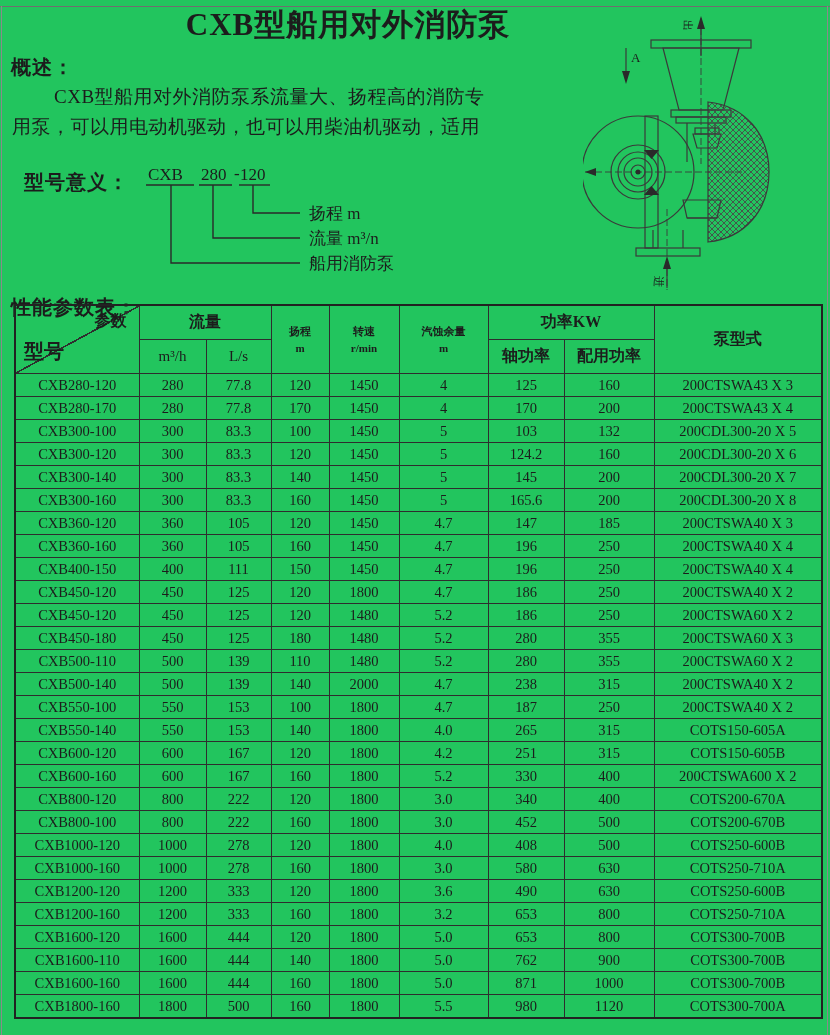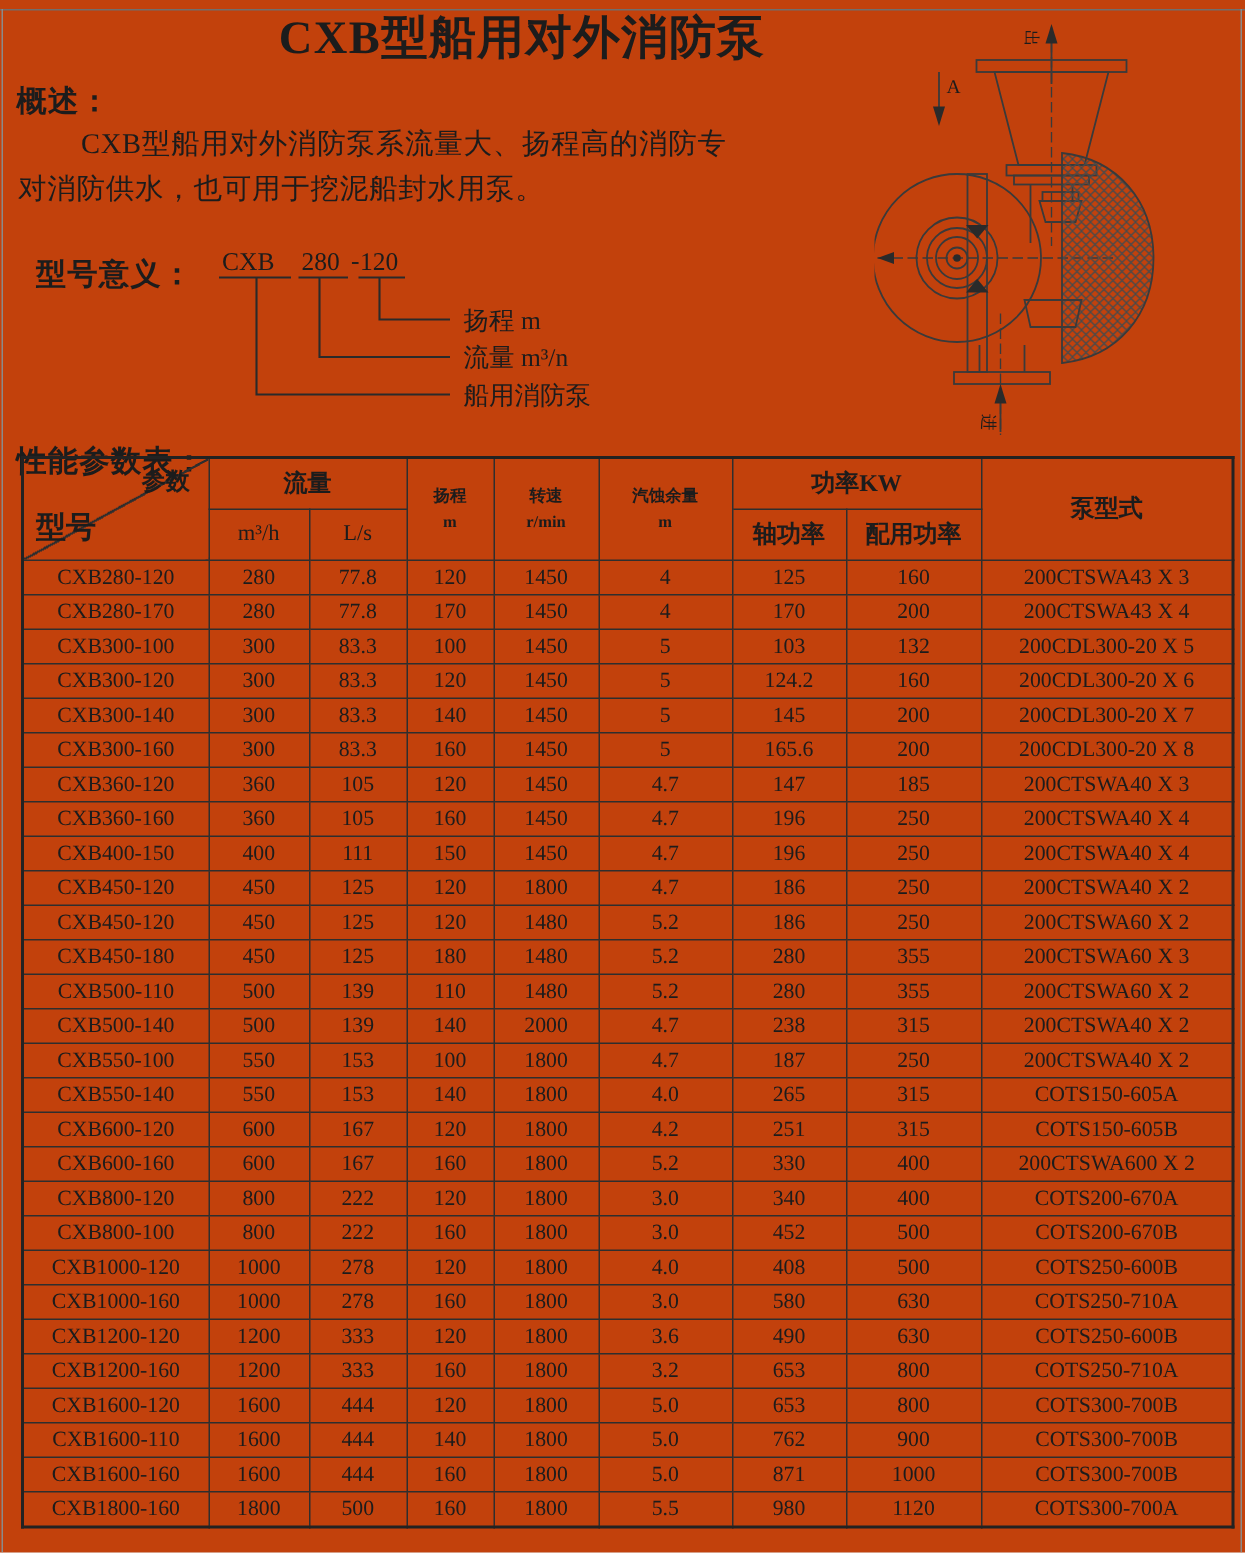--- a/index.html
+++ b/index.html
@@ -1,19 +1,19 @@
 <!DOCTYPE html>
 <html><head>
 <meta charset="utf-8">
 <style>
   html,body{margin:0;padding:0;background:#e8e8e6;}
   .page{
     position:relative;
     width:830px;height:1035px;
-    background:#c2410c;
+    background:#22c55e;
     overflow:hidden;
     font-family:"Liberation Serif","DejaVu Serif",serif;
     color:#1c1c1c;
   }
   .frame-top{position:absolute;left:0;right:0;top:6px;height:1px;background:#6f6f6f;}
   .frame-left{position:absolute;left:1px;top:6px;bottom:0;width:1px;background:#8a8a8a;}
   .frame-right{position:absolute;right:2px;top:6px;bottom:0;width:1px;background:#8a8a8a;}
 
   .title{
     position:absolute;top:4px;left:0;width:696px;
@@ -71,21 +71,21 @@
 <div class="page">
   <div class="frame-top"></div>
   <div class="frame-left"></div>
   <div class="frame-right"></div>
 
   <h1 class="title">CXB型船用对外消防泵</h1>
 
   <div class="sec overview-heading">概述：</div>
   <div class="overview-body">
     <div class="ov-line indent">CXB型船用对外消防泵系流量大、扬程高的消防专</div>
-    <div class="ov-line">对消防供水，也可用于挖泥船封水用泵。</div>
+    <div class="ov-line">用泵，可以用电动机驱动，也可以用柴油机驱动，适用</div>
   </div>
 
   <div class="sec model-heading">型号意义：</div>
 
   <svg class="model-svg" width="300" height="117" viewBox="0 0 300 117">
     <g stroke="#2a2a2a" stroke-width="1.4" fill="none">
       <line x1="8" y1="22" x2="56" y2="22"></line>
       <line x1="61" y1="22" x2="94" y2="22"></line>
       <line x1="101" y1="22" x2="132" y2="22"></line>
       <polyline points="115,22 115,50 162,50"></polyline>

